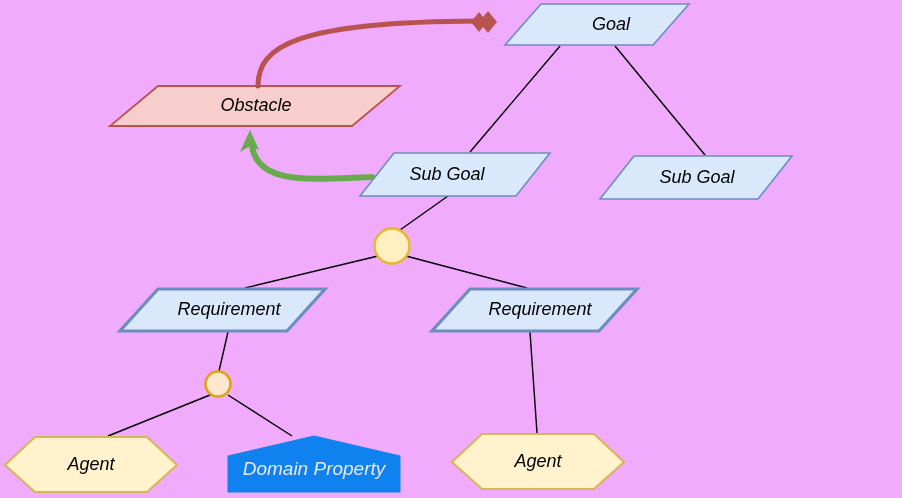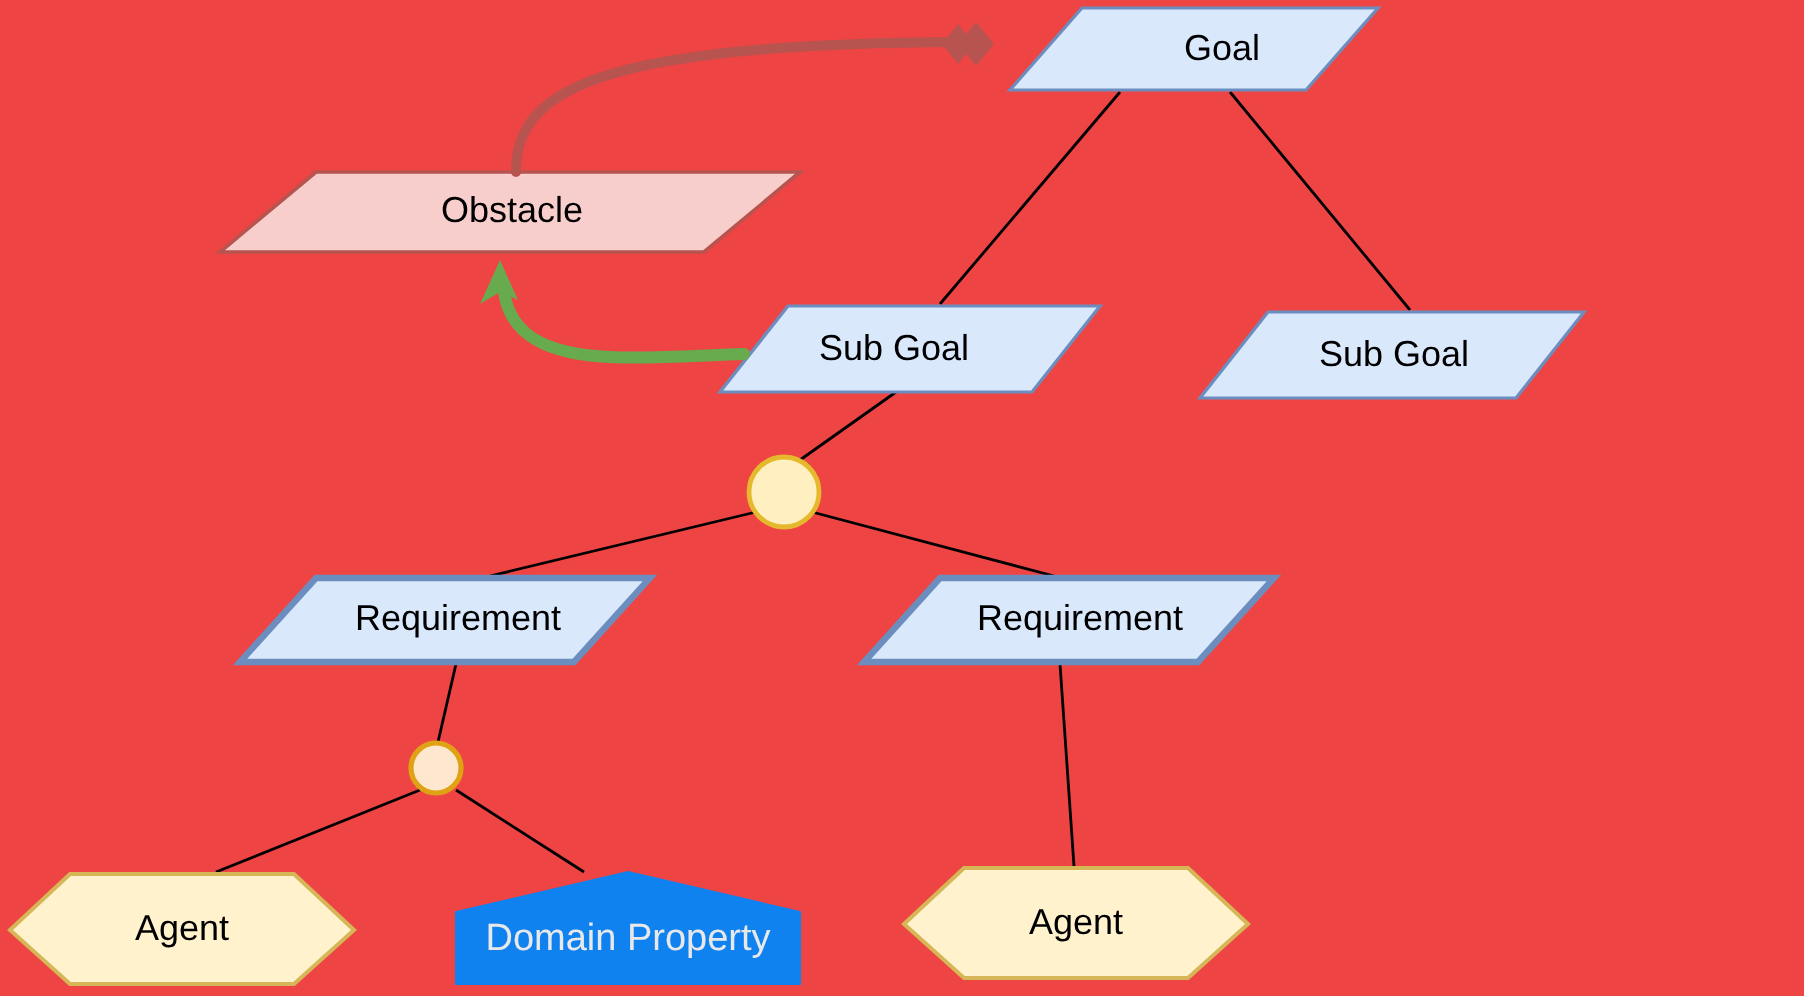--- a/index.html
+++ b/index.html
@@ -4,23 +4,24 @@
 <style>
   html, body {
     margin: 0;
     padding: 0;
     background: #000000;
   }
   #canvas {
     position: relative;
     width: 902px;
     height: 498px;
-    background: #ef4444;
+    background: #f0abfc;
     overflow: hidden;
     font-family: "Liberation Sans", sans-serif;
+    font-style: italic;
   }
   #diagram-svg {
     position: absolute;
     top: 0;
     left: 0;
     width: 902px;
     height: 498px;
     display: block;
   }
   .node-label {

